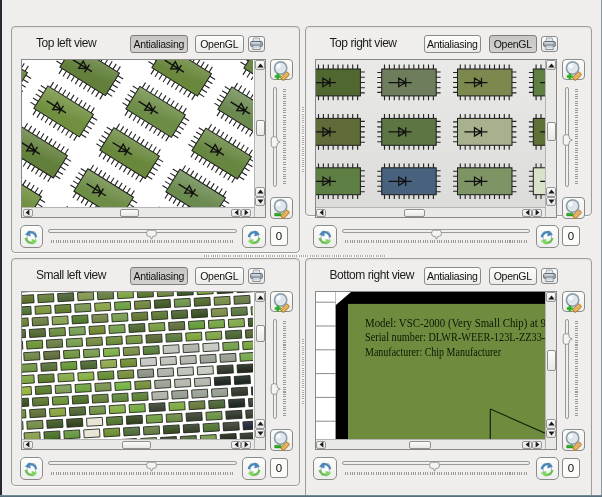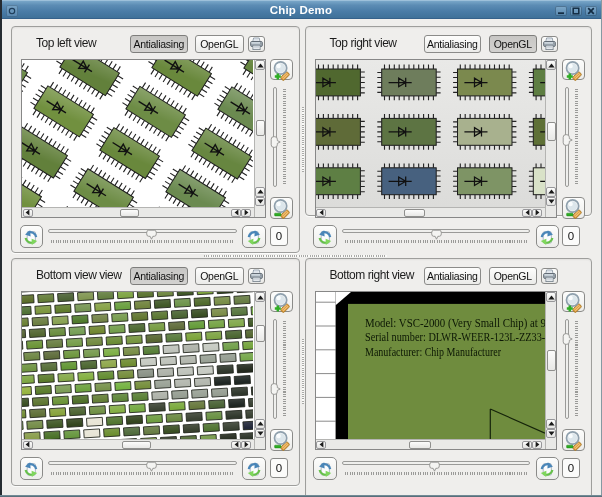--- a/index.html
+++ b/index.html
@@ -46,43 +46,20 @@
 .hgroove{position:absolute;height:3.5px;background:#efefed;border:1px solid #9a9a98;border-radius:2px}
 .vticks{position:absolute;width:3.5px;background:repeating-linear-gradient(180deg,#9a9a98 0,#9a9a98 1px,transparent 1px,transparent 2.35px)}
 .hticks{position:absolute;height:3.6px;background:repeating-linear-gradient(90deg,#9a9a98 0,#9a9a98 1px,transparent 1px,transparent 2.35px)}
 .vhandle{position:absolute}
 .hhandle{position:absolute}
 .hgrip{position:absolute;left:204px;top:254.6px;width:183px;height:2px;
   background:repeating-linear-gradient(90deg,#a9a9a7 0,#a9a9a7 1px,#fafaf8 1px,#fafaf8 2.2px)}
 .vgrip{position:absolute;width:2px;background:repeating-linear-gradient(180deg,#a9a9a7 0,#a9a9a7 1px,#fafaf8 1px,#fafaf8 2.2px)}
 </style></head><body>
 <div id="win">
-    <div id="tb">
-      <span class="ibtn">
-        <svg width="8" height="8" viewBox="0 0 8 8">
-          <circle cx="4" cy="4" r="2.7" fill="none" stroke="#1e3d59" stroke-width="1.15"></circle>
-        </svg>
-      </span>
-      <span class="title">Chip Demo</span>
-      <span class="wbtn" style="left:554px">
-        <svg width="8" height="8" viewBox="0 0 8 8">
-          <path d="M1 6.2h6" stroke="#132c43" stroke-width="1.8"></path>
-        </svg>
-      </span>
-      <span class="wbtn" style="left:569px">
-        <svg width="8" height="8" viewBox="0 0 8 8">
-          <rect x="1.2" y="1.2" width="5.6" height="5.6" fill="none" stroke="#132c43" stroke-width="1.5"></rect>
-        </svg>
-      </span>
-      <span class="wbtn" style="left:584px">
-        <svg width="8" height="8" viewBox="0 0 8 8">
-          <path d="M1.2 1.2l5.6 5.6M6.8 1.2L1.2 6.8" stroke="#132c43" stroke-width="1.7"></path>
-        </svg>
-      </span>
-    </div>
     <div class="quad" style="left:11px;top:26px;width:288.5px;height:227px">
       <span class="gtitle">Top left view</span>
       <span class="tbtn checked" style="left:118px;top:7.5px;width:57.5px">Antialiasing</span>
       <span class="tbtn" style="left:183px;top:7.5px;width:48.5px">OpenGL</span>
       <span class="pbtn" style="left:235.5px;top:8.5px">
         <svg width="15" height="14" viewBox="0 0 15 14">
           <path d="M4.6 1h5.6l0.8 3.6H3.8z" fill="#fbfcfd" stroke="#7c8b99" stroke-width="0.8"></path>
           <path d="M5.2 2.1h4.4M5 3.2h4.8" stroke="#b9c6d2" stroke-width="0.6"></path>
           <rect x="1.7" y="4.6" width="11.6" height="4.8" rx="1" fill="#a3adb5" stroke="#525c66" stroke-width="0.9"></rect>
           <rect x="2.2" y="5.1" width="10.6" height="1.6" rx="0.8" fill="#cdd6dd"></rect>
@@ -507,21 +484,21 @@
           <path d="M8.2 16.0L2.8 12.0l5.6-2.2z" fill="#7fd65c"></path>
         </svg>
       </span>
       <div class="hgroove" style="left:36.2px;top:202px;width:188.8px"></div>
       <div class="hticks" style="left:39px;top:212.8px;width:183px"></div>
       <div class="hhandle" style="left:125.0px;top:200.4px"><svg width="11" height="12" viewBox="0 0 11 12">
           <path d="M2.7 1.2Q0.7 1.2 0.7 3.7L0.7 4.8Q0.7 7.3 2.7 7.3L4.1 7.3 5.5 10.2 6.9 7.3 8.3 7.3Q10.3 7.3 10.3 4.8L10.3 3.7Q10.3 1.2 8.3 1.2Z" fill="#f4f4f2" stroke="#8e8e8c" stroke-width="0.9"></path>
         </svg></div>
     </div>
     <div class="quad" style="left:11px;top:258px;width:288.5px;height:228px">
-      <span class="gtitle">Bottom view view</span>
+      <span class="gtitle">Small left view</span>
       <span class="tbtn checked" style="left:118px;top:7.5px;width:57.5px">Antialiasing</span>
       <span class="tbtn" style="left:183px;top:7.5px;width:48.5px">OpenGL</span>
       <span class="pbtn" style="left:235.5px;top:8.5px">
         <svg width="15" height="14" viewBox="0 0 15 14">
           <path d="M4.6 1h5.6l0.8 3.6H3.8z" fill="#fbfcfd" stroke="#7c8b99" stroke-width="0.8"></path>
           <path d="M5.2 2.1h4.4M5 3.2h4.8" stroke="#b9c6d2" stroke-width="0.6"></path>
           <rect x="1.7" y="4.6" width="11.6" height="4.8" rx="1" fill="#a3adb5" stroke="#525c66" stroke-width="0.9"></rect>
           <rect x="2.2" y="5.1" width="10.6" height="1.6" rx="0.8" fill="#cdd6dd"></rect>
           <rect x="3.9" y="8.2" width="7.2" height="4.4" fill="#f2f4f6" stroke="#717d88" stroke-width="0.8"></rect>
           <path d="M4.8 9.6h5.4M4.8 10.8h5.4" stroke="#aab6c0" stroke-width="0.6"></path>

